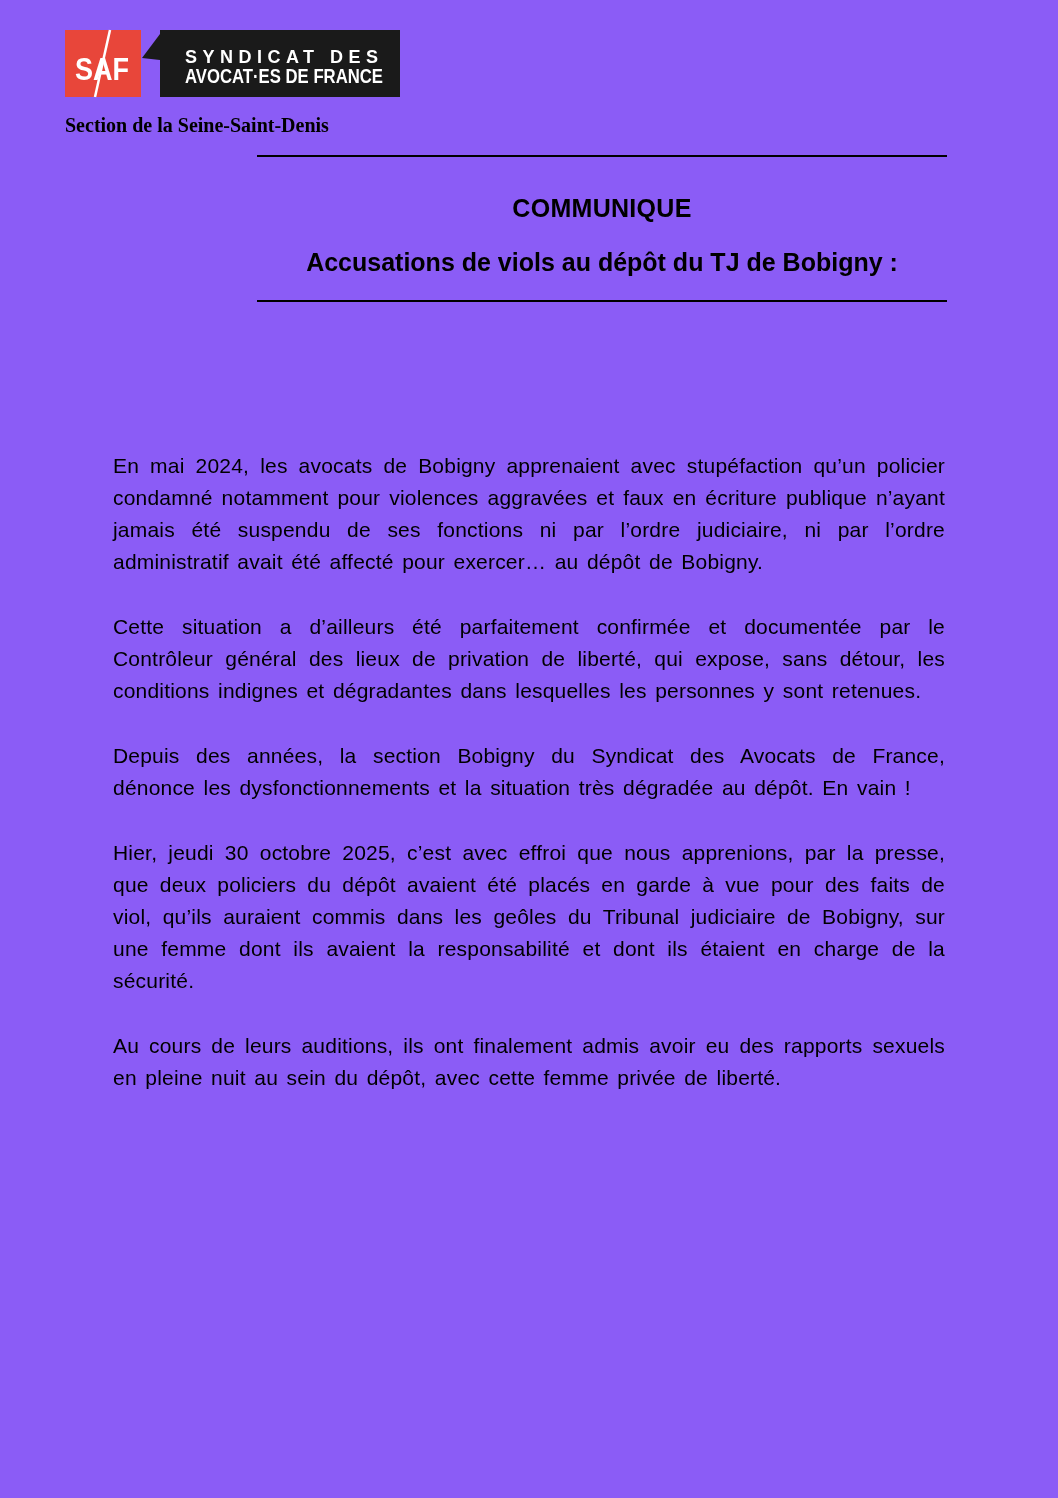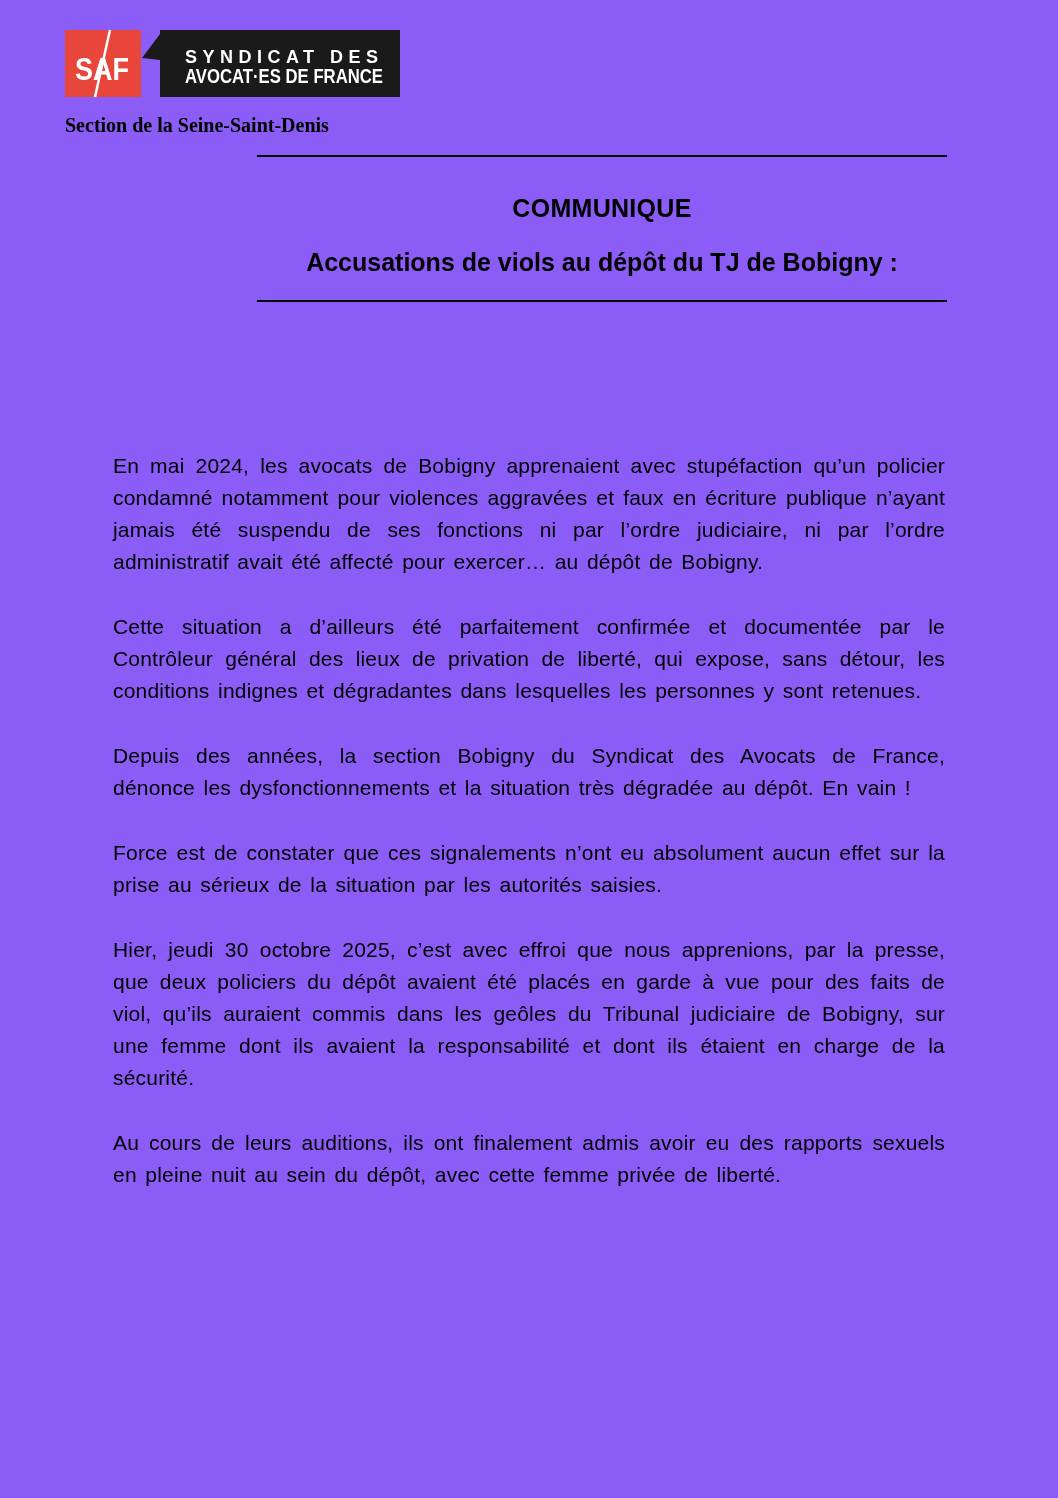--- a/index.html
+++ b/index.html
@@ -112,18 +112,17 @@
     <div class="kicker">COMMUNIQUE</div>
     <div class="doc-title">
       <div class="title-line">Accusations de viols au dépôt du TJ de Bobigny :</div>
     </div>
   </div>
 
   <div class="body-text">
     <p>En mai 2024, les avocats de Bobigny apprenaient avec stupéfaction qu’un policier condamné notamment pour violences aggravées et faux en écriture publique n’ayant jamais été suspendu de ses fonctions ni par l’ordre judiciaire, ni par l’ordre administratif avait été affecté pour exercer… au dépôt de Bobigny.</p>
     <p>Cette situation a d’ailleurs été parfaitement confirmée et documentée par le Contrôleur général des lieux de privation de liberté, qui expose, sans détour, les conditions indignes et dégradantes dans lesquelles les personnes y sont retenues.</p>
     <p>Depuis des années, la section Bobigny du Syndicat des Avocats de France, dénonce les dysfonctionnements et la situation très dégradée au dépôt. En vain !</p>
-    <p>Force est de constater que ces signalements n’ont eu absolument aucun effet sur la prise au sérieux de la situation par les autorités saisies.</p>
     <p>Hier, jeudi 30 octobre 2025, c’est avec effroi que nous apprenions, par la presse, que deux policiers du dépôt avaient été placés en garde à vue pour des faits de viol, qu’ils auraient commis dans les geôles du Tribunal judiciaire de Bobigny, sur une femme dont ils avaient la responsabilité et dont ils étaient en charge de la sécurité.</p>
     <p>Au cours de leurs auditions, ils ont finalement admis avoir eu des rapports sexuels en pleine nuit au sein du dépôt, avec cette femme privée de liberté.</p>
   </div>
 
 </div>
 
 </body></html>

